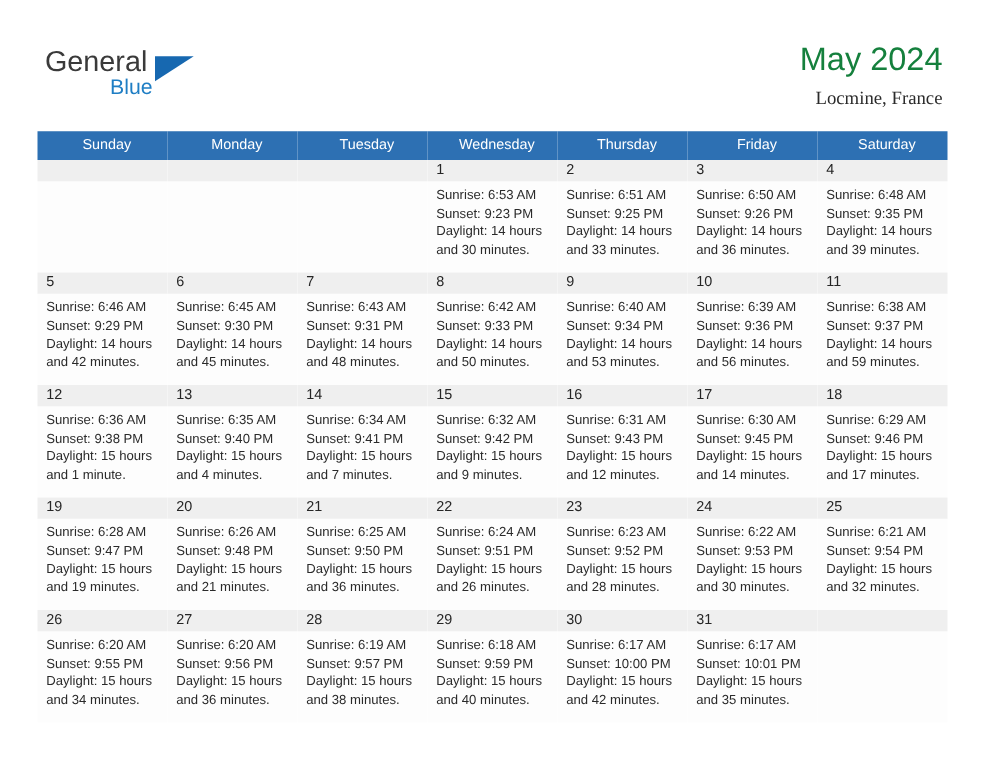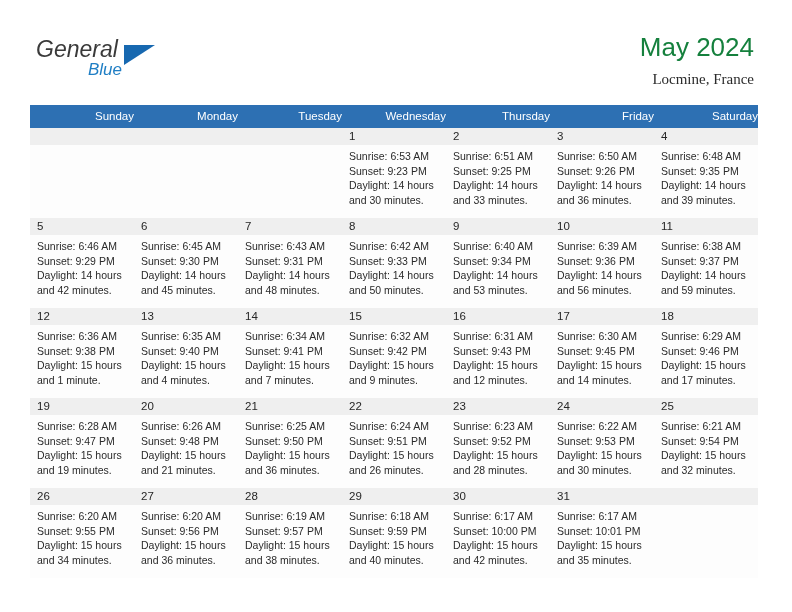--- a/index.html
+++ b/index.html
@@ -27,21 +27,20 @@
     left: 0; top: 0;
     width: 792px;
     height: 100px;
   }
   .logo {
     position: absolute;
     left: 36px;
     top: 36px;
     width: 200px;
     height: 52px;
-    font-style: italic;
   }
   .logo-general {
     position: absolute;
     left: 0;
     top: 0;
     font-size: 23px;
     letter-spacing: 0px;
     color: #3a3a3a;
     line-height: 26px;
     font-family: "Liberation Sans", sans-serif;
@@ -97,21 +96,21 @@
   table.calendar {
     border-collapse: collapse;
     table-layout: fixed;
     width: 728px;
   }
   table.calendar th {
     background: #2d70b3;
     color: #ffffff;
     font-size: 11.5px;
     font-weight: normal;
-    text-align: right;
+    text-align: center;
     padding: 5px 0 5px 7px;
     height: 11px;
     line-height: 13px;
     border: none;
   }
   table.calendar col {
     width: 104px;
   }
 
   td.daycell {

